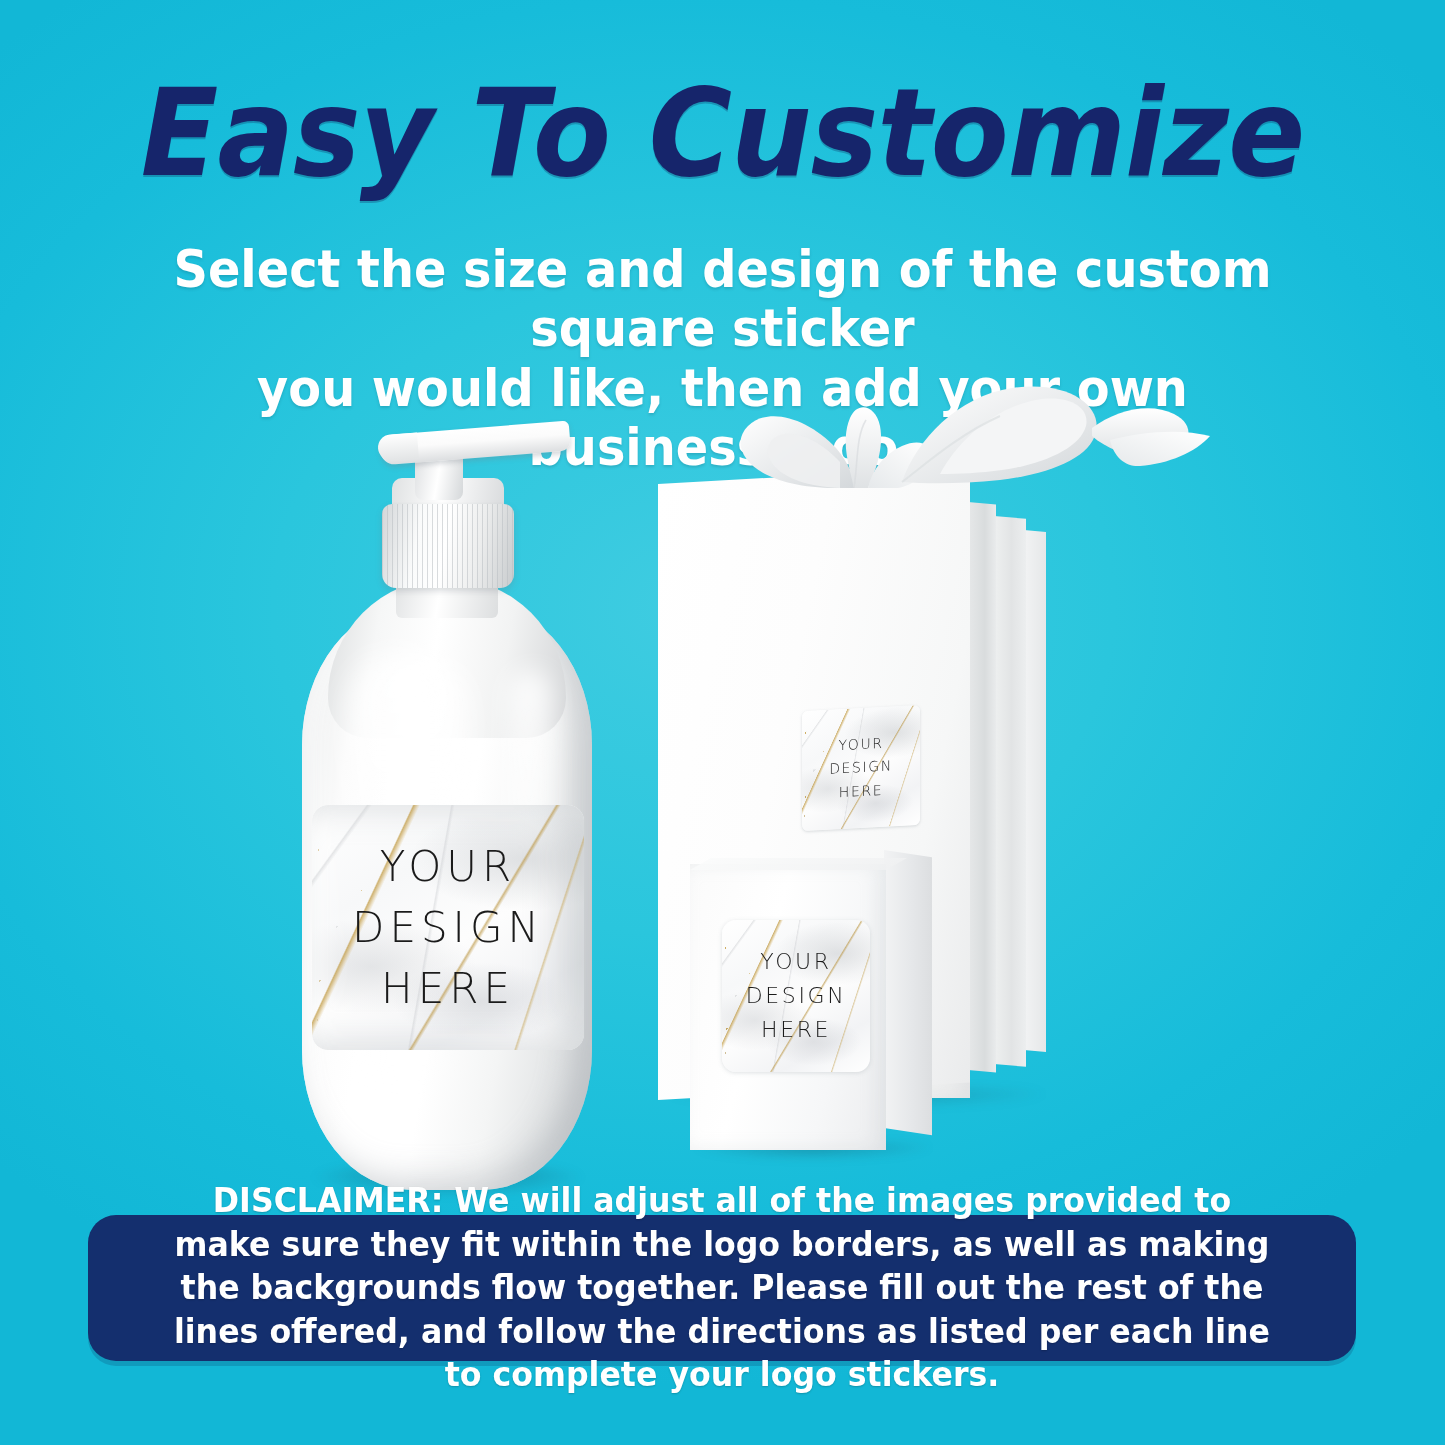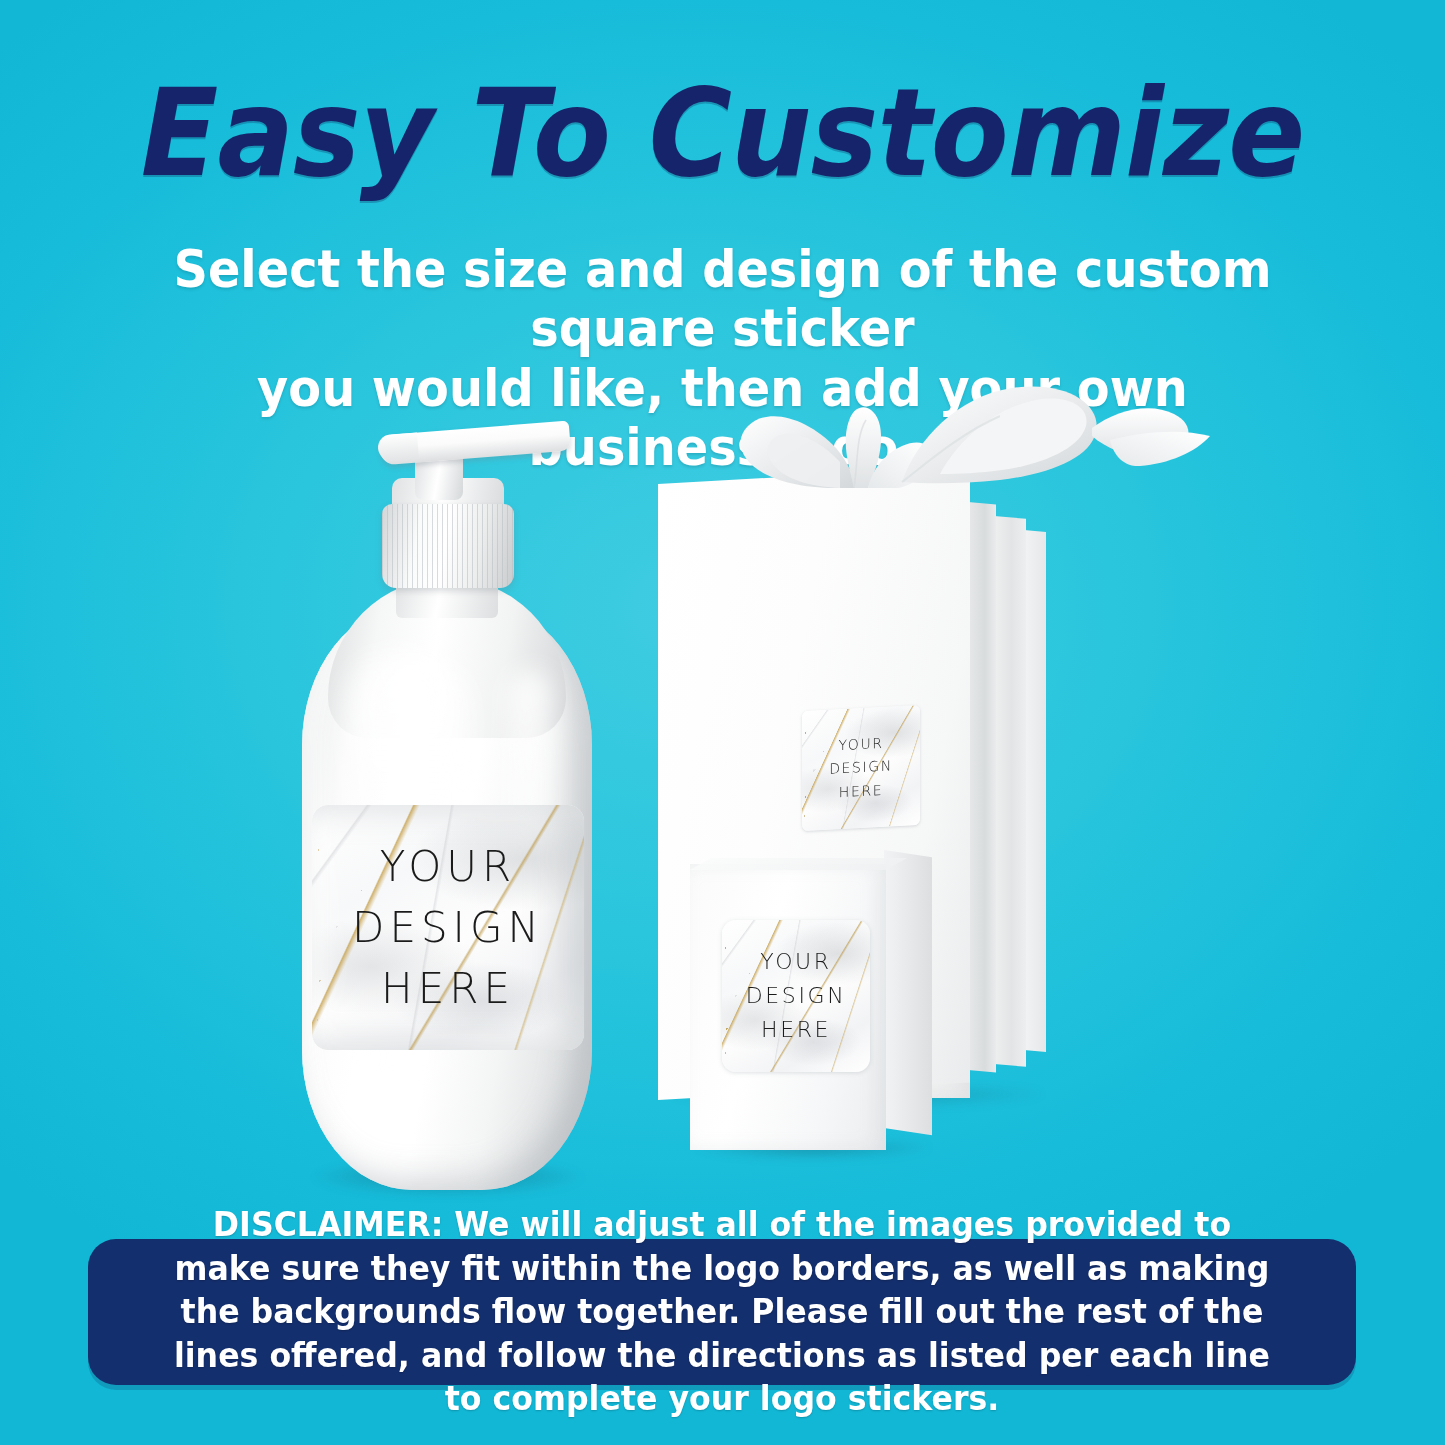--- a/index.html
+++ b/index.html
@@ -221,21 +221,20 @@
     box-shadow:0 1px 4px rgba(150,158,164,.3);
   }
   .cbox-sticker .lbl-txt{font-size:22px;letter-spacing:2.6px;line-height:1.55;}
 
   
   .disclaimer{
     position:absolute;left:88px;top:1215px;width:1268px;height:146px;
     background:#142f6e;border-radius:28px;
     display:flex;align-items:center;justify-content:center;
     box-shadow:0 5px 0 rgba(10,30,80,.18);
-    margin-top:24px;
   }
   .disclaimer p{
     margin:0;width:1200px;text-align:center;color:#ffffff;
     font-family:"DejaVu Sans","Liberation Sans",sans-serif;
     font-weight:bold;font-size:34px;line-height:1.28;
     transform:scaleX(.93);
     text-shadow:0 1px 2px rgba(0,0,0,.2);
   }
   .disclaimer .dw{font-weight:bold;}
 </style>

